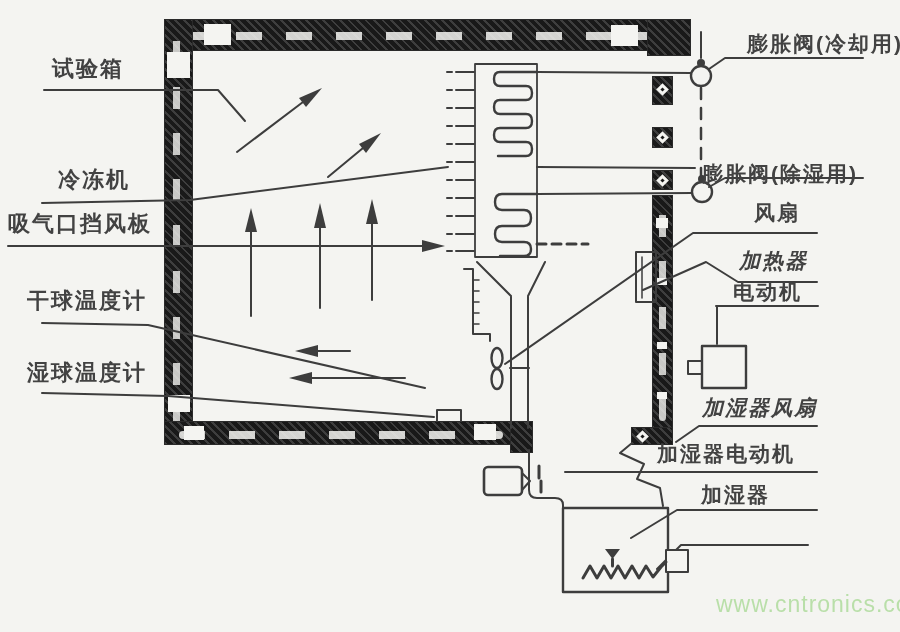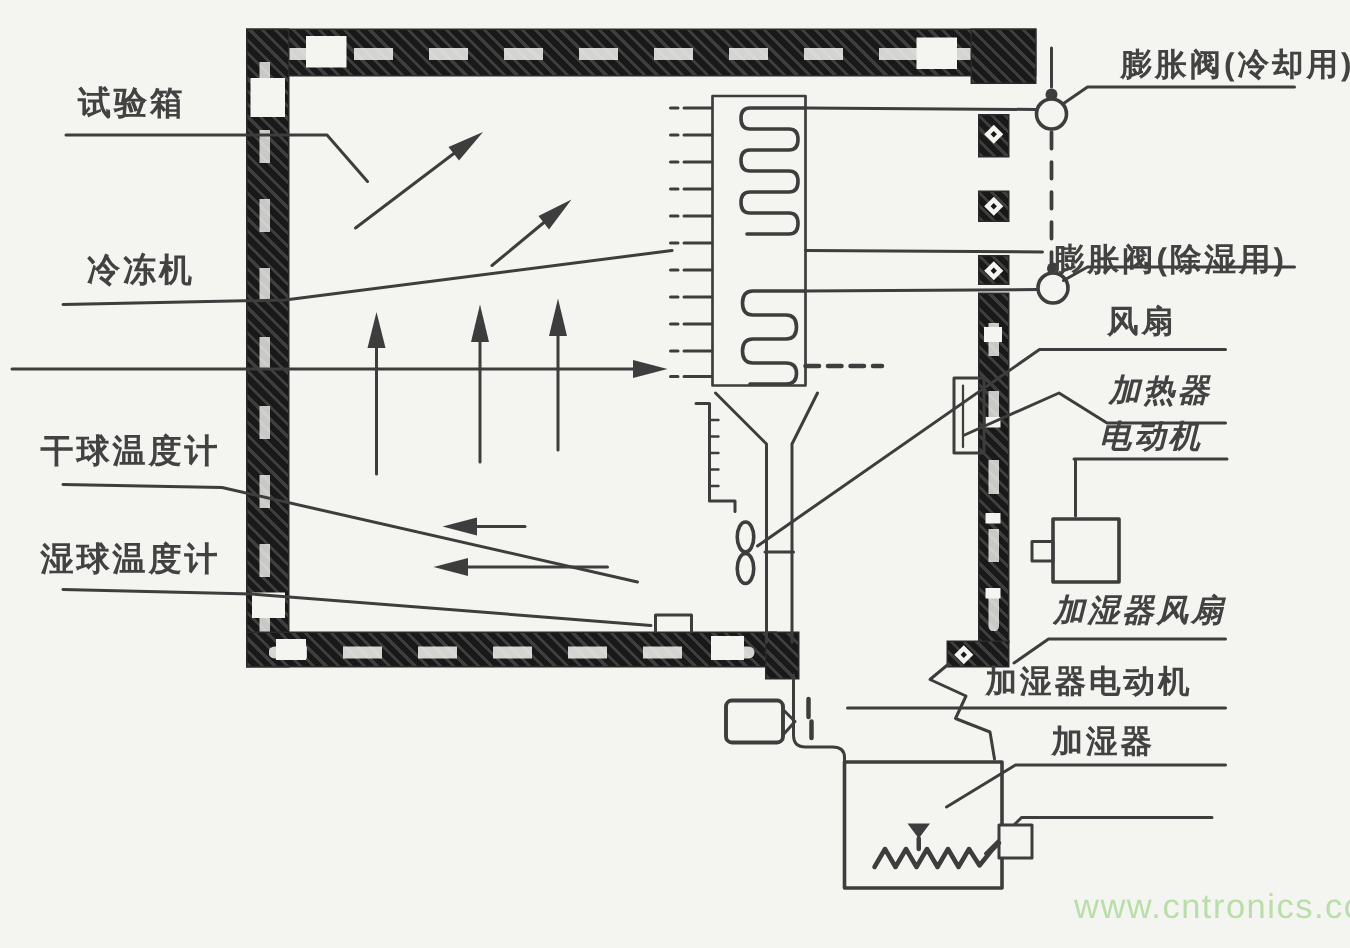--- a/index.html
+++ b/index.html
@@ -229,26 +229,27 @@
       <path stroke-width="3" d="M583 578 L590 566 L597 578 L604 566 L611 578 L618 566 L625 578 L632 566 L639 578 L646 566 L653 577 L661 567 L666 562"></path>
     </g>
     <g fill="#3d3d3d">
       <polygon points="605,549 620,549 612.5,559" stroke="none"></polygon>
       <path d="M612.5 559 V566" stroke-width="3" fill="none"></path>
     </g>
   </svg>
 
   <div class="lbl big" style="left:52px;top:57px;">试验箱</div>
   <div class="lbl big" style="left:58px;top:168px;">冷冻机</div>
+  <div class="lbl big" style="left:8px;top:212px;">吸气口挡风板</div>
   <div class="lbl big" style="left:27px;top:289px;">干球温度计</div>
   <div class="lbl big" style="left:27px;top:361px;">湿球温度计</div>
 
   <div class="lbl" style="left:703px;top:32px;margin-left:44px;">膨胀阀(冷却用)</div>
   <div class="lbl" style="left:702px;top:150px;margin-top:12px;">膨胀阀(除湿用)</div>
-  <div class="lbl" style="left:738px;top:203px;">风扇</div>
+  <div class="lbl" style="left:754px;top:203px;font-family:Liberation Mono, monospace;">风扇</div>
   <div class="lbl" style="left:739px;top:249px;font-style:italic;">加热器</div>
-  <div class="lbl" style="left:733px;top:280px;font-style:italic;">电动机</div>
+  <div class="lbl" style="left:733px;top:280px;">电动机</div>
   <div class="lbl" style="left:702px;top:396px;font-style:italic;">加湿器风扇</div>
   <div class="lbl" style="left:657px;top:443px;font-family:Liberation Serif, serif;">加湿器电动机</div>
   <div class="lbl" style="left:701px;top:483px;">加湿器</div>
 
   <div id="watermark">www.cntronics.com</div>
 </div>
 
 </body></html>

